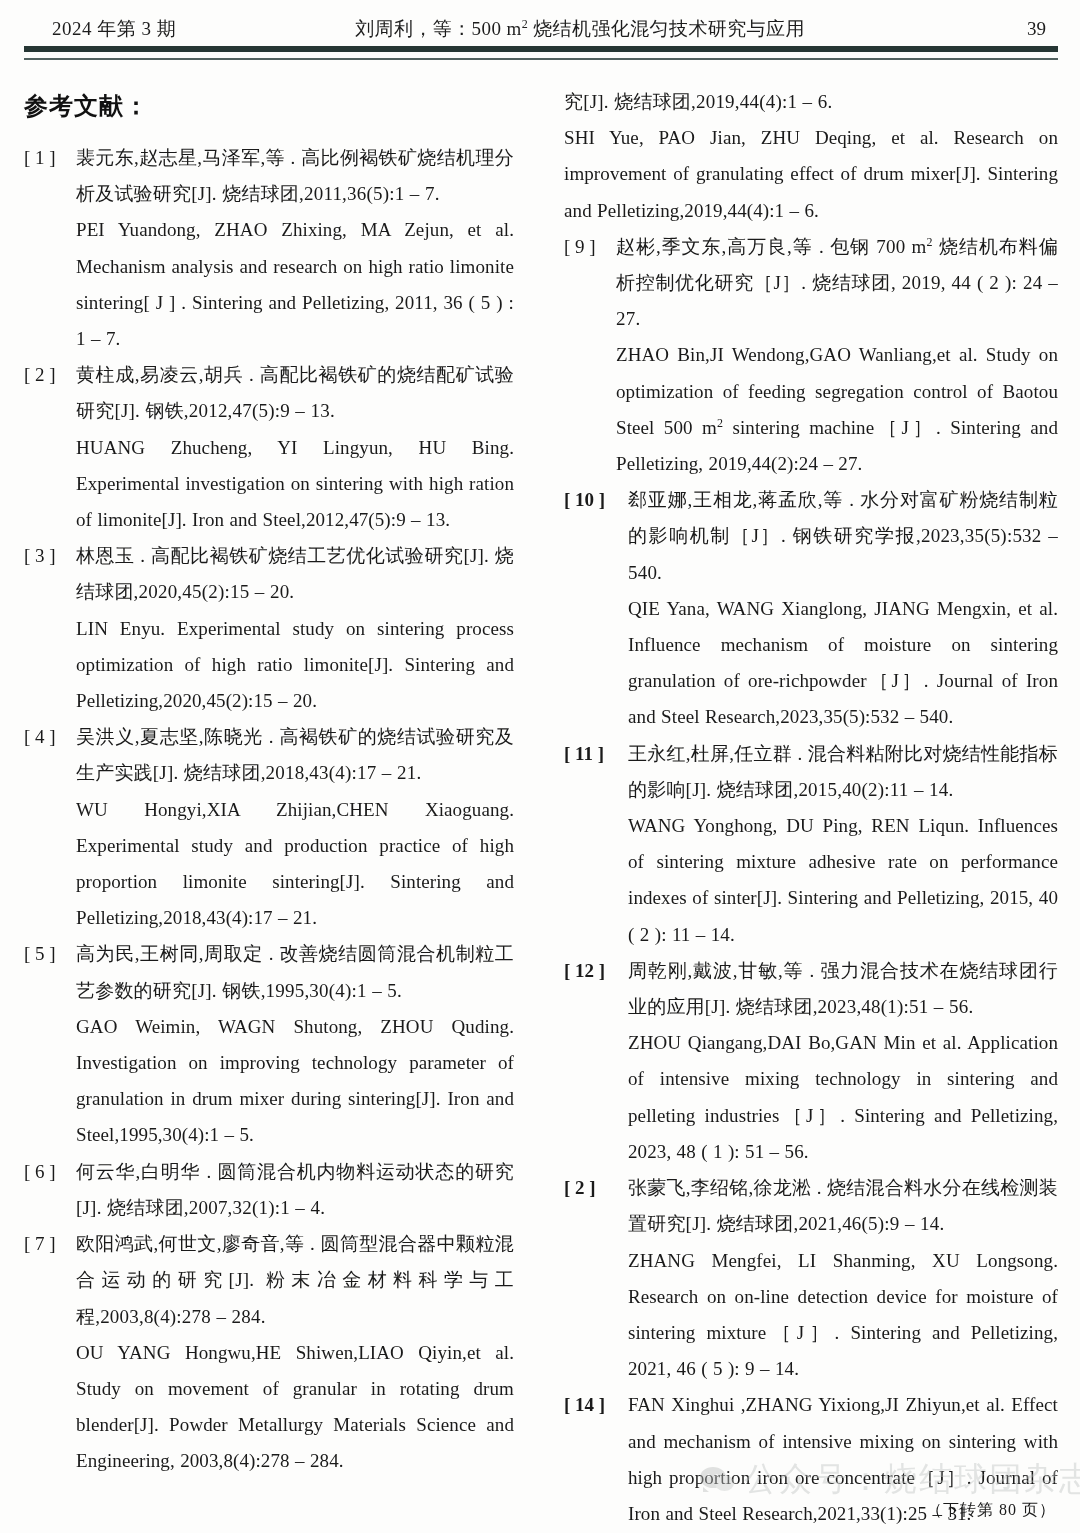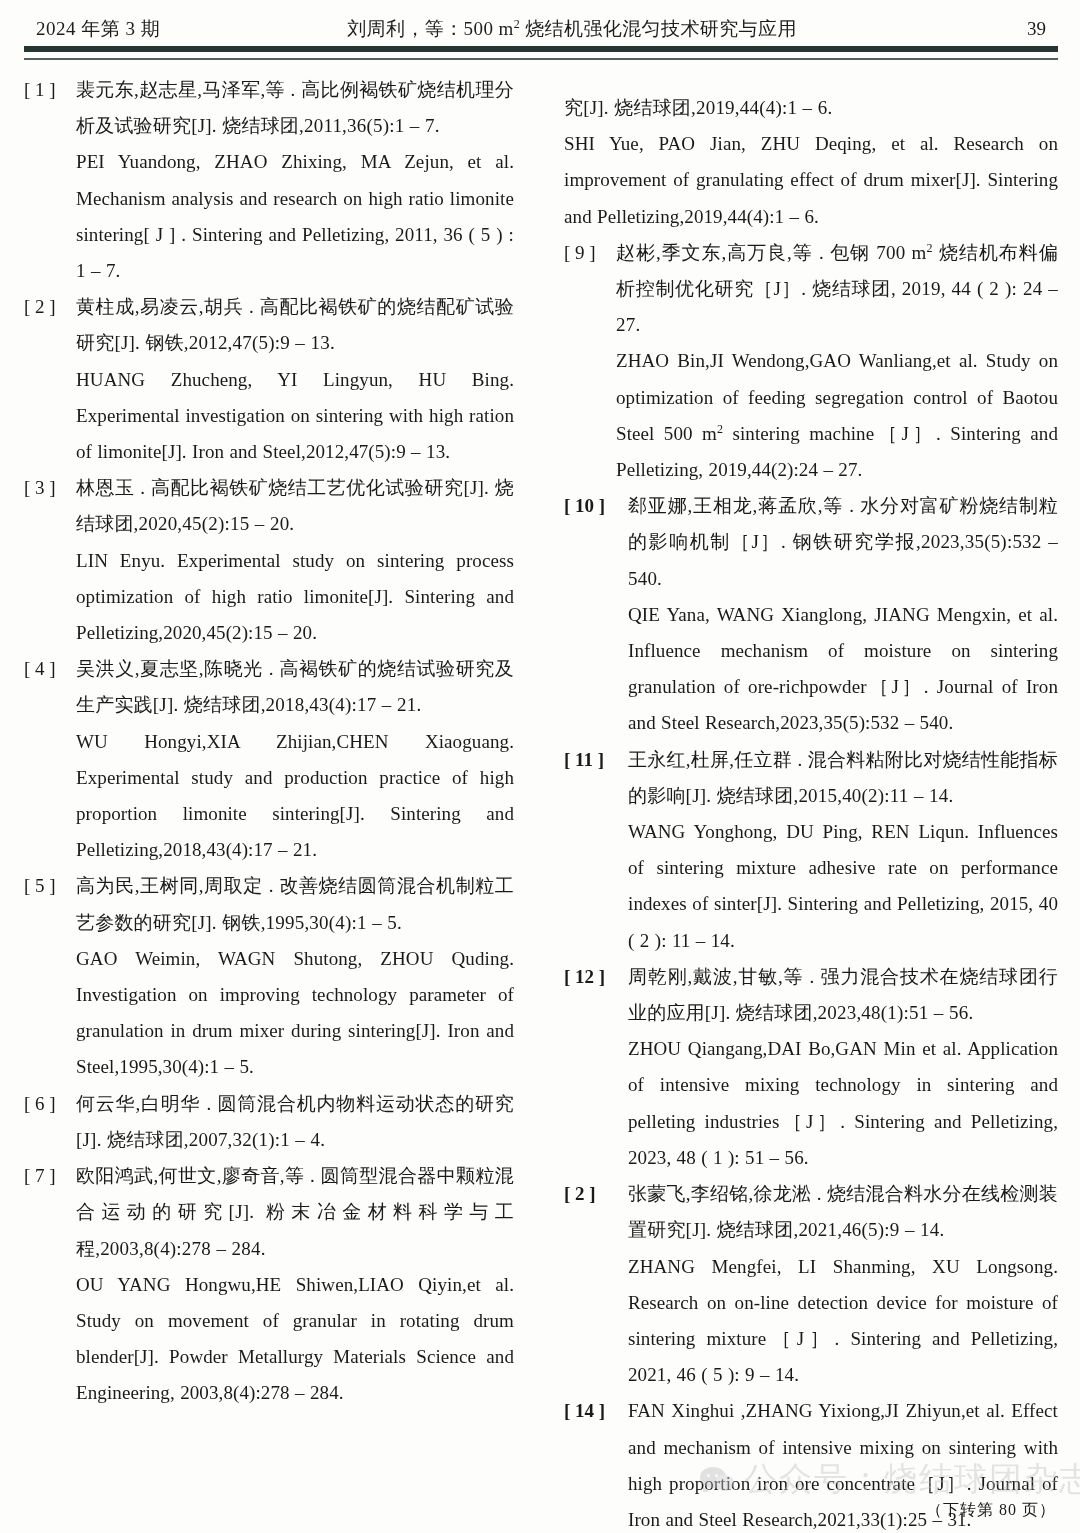--- a/index.html
+++ b/index.html
@@ -14,21 +14,21 @@
     background: #fdfdfc;
     font-family: "Liberation Serif", "DejaVu Serif", serif;
     color: #1a1a1a;
     overflow: hidden;
     box-sizing: border-box;
   }
 
   
   .header {
     position: absolute;
-    left: 36px;
+    left: 52px;
     right: 34px;
     top: 16px;
     height: 30px;
     display: flex;
     align-items: baseline;
     justify-content: space-between;
     gap: 20px;
   }
   .header-left {
     font-size: 19px;
@@ -136,21 +136,21 @@
   .ref-block.en {
     letter-spacing: 0.1px;
   }
   .ref-block sup {
     font-size: 12px;
     vertical-align: super;
     line-height: 0;
   }
 
   
-  .col-right .continuation { margin-top: 18px; }
+  .col-right .continuation { margin-top: 12px; }
 
   
   .continued {
     position: absolute;
     right: 24px;
     bottom: 12px;
     font-size: 16px;
     letter-spacing: 1px;
     color: #1a1a1a;
     white-space: nowrap;
@@ -221,20 +221,21 @@
     <span class="header-center"><span>刘周利，等：500 m</span><sup>2</sup><span> 烧结机强化混匀技术研究与应用</span></span>
     <span class="header-right">39</span>
   </div>
   <div class="rule-thick"></div>
   <div class="rule-thin"></div>
 
   <div class="columns">
 
     <div class="col col-left">
 
+      <div class="section-title">参考文献：</div>
 
       <div class="ref">
         <div class="ref-num">[ 1 ]</div>
         <div class="ref-body">
           <div class="ref-block cn">裴元东,赵志星,马泽军,等 . 高比例褐铁矿烧结机理分析及试验研究[J]. 烧结球团,2011,36(5):1 – 7.</div>
           <div class="ref-block en">PEI Yuandong, ZHAO Zhixing, MA Zejun, et al. Mechanism analysis and research on high ratio limonite sintering[ J ] . Sintering and Pelletizing, 2011, 36 ( 5 ) : 1 – 7.</div>
         </div>
       </div>
 
       <div class="ref">

